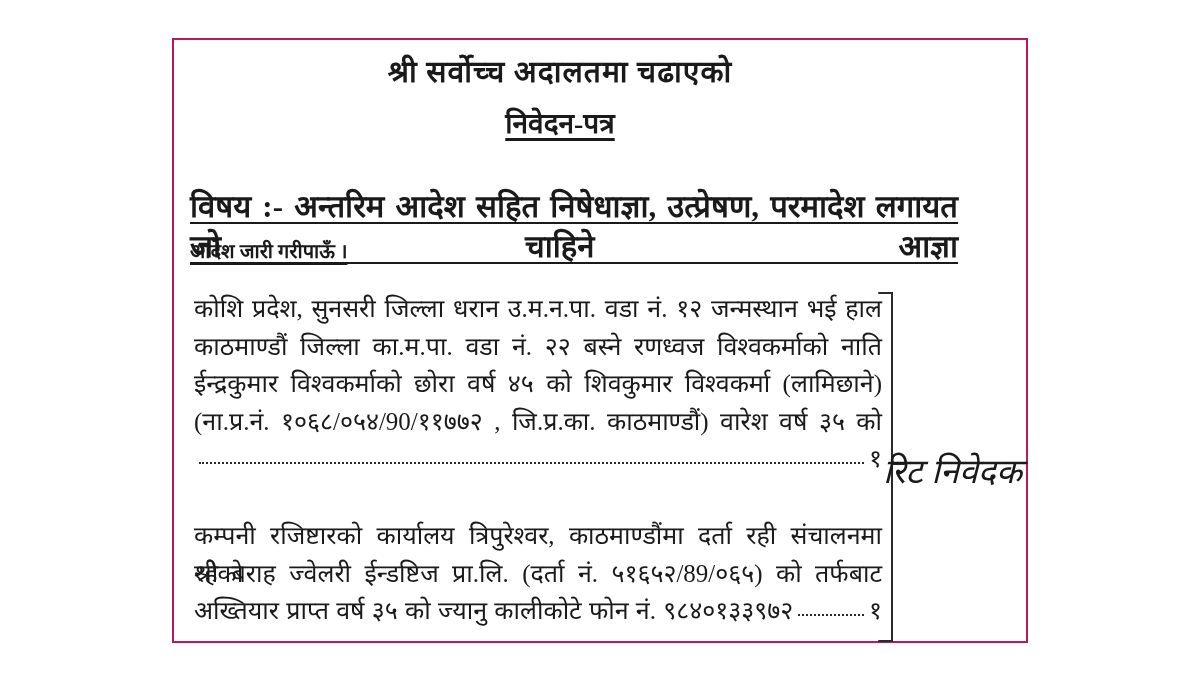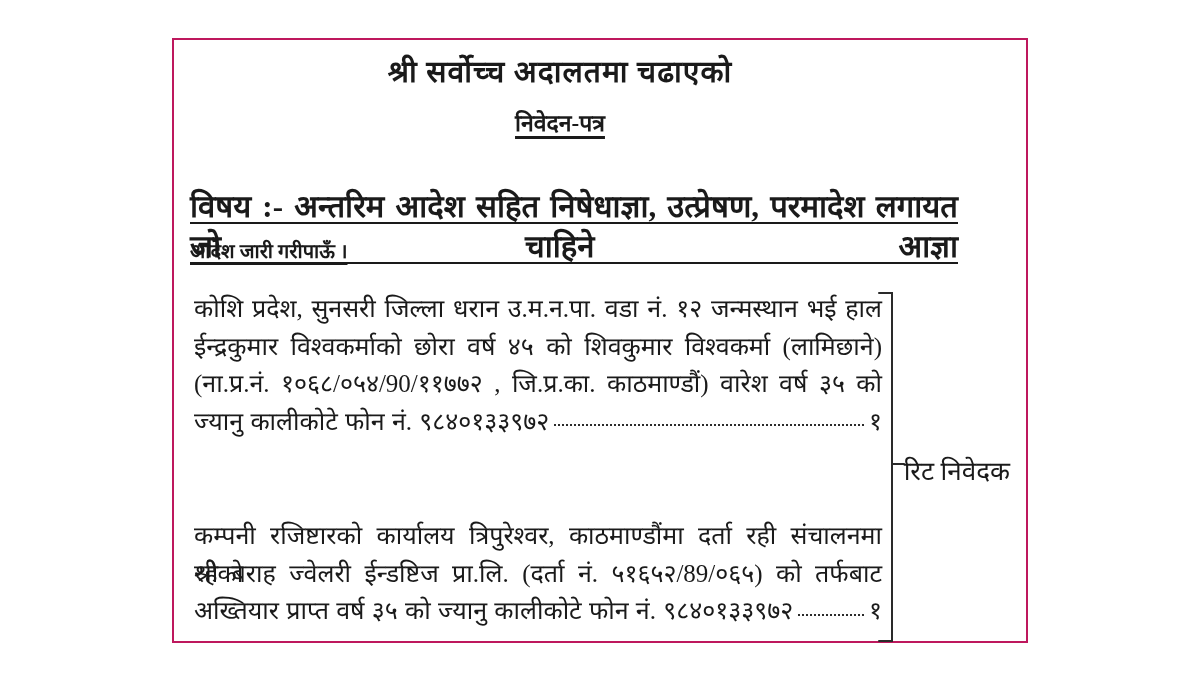--- a/index.html
+++ b/index.html
@@ -18,21 +18,21 @@
     box-sizing: border-box;
     background: #ffffff;
   }
   .title-1 {
     position: absolute; left: 16px; top: 12px; width: 740px;
     font-size: 30px; font-weight: 700; text-align: center;
     line-height: 40px; letter-spacing: 1px;
   }
   .title-2 {
     position: absolute; left: 16px; top: 64px; width: 740px;
-    font-size: 23px; font-weight: 700; text-align: center;
+    font-size: 28px; font-weight: 700; text-align: center;
     line-height: 40px;
     text-decoration: underline;
     text-decoration-thickness: 2.5px;
     text-underline-offset: 5px;
   }
   .subject-1 {
     position: absolute; left: 16px; top: 147px; width: 768px;
     font-size: 31px; font-weight: 700; line-height: 40px;
     text-align: justify; text-align-last: justify;
     text-decoration: underline;
@@ -75,45 +75,46 @@
     top: 4px;
   }
   .leader-end { white-space: nowrap; }
   .brace-svg {
     position: absolute;
     left: 703px; top: 252px;
     width: 28px; height: 350px;
   }
   .petitioner-label {
     position: absolute;
-    right: 16px; top: 416px;
-    font-size: 26px;
+    right: 4px; top: 416px;
+    font-size: 34px;
     line-height: 32px;
     white-space: nowrap;
+    font-style: italic;
   }
 </style>
 </head>
 <body>
 
 <div class="doc-box">
 
   <div class="title-1">श्री सर्वोच्च अदालतमा चढाएको</div>
 
   <div class="title-2">निवेदन-पत्र</div>
 
   <div class="subject-1">विषय :- अन्तरिम आदेश सहित निषेधाज्ञा, उत्प्रेषण, परमादेश लगायत जो चाहिने आज्ञा</div>
 
   <div class="subject-2">आदेश जारी गरीपाऊँ ।</div>
 
   <div class="para para-1">
     <div class="body-line">कोशि प्रदेश, सुनसरी जिल्ला धरान उ.म.न.पा. वडा नं. १२ जन्मस्थान भई हाल</div>
+    <div class="body-line">काठमाण्डौं जिल्ला का.म.पा. वडा नं. २२ बस्ने रणध्वज विश्वकर्माको नाति</div>
     <div class="body-line">ईन्द्रकुमार विश्वकर्माको छोरा वर्ष ४५ को शिवकुमार विश्वकर्मा (लामिछाने)</div>
     <div class="body-line">(ना.प्र.नं. १०६८/०५४/90/११७७२ , जि.प्र.का. काठमाण्डौं) वारेश वर्ष ३५ को</div>
     <div class="body-line leader-line">
-      <span class="txt">ज्यानु कालीकोटे फोन नं. ९८४०१३३९७२</span>
       <span class="leader"></span>
       <span class="leader-end">१</span>
     </div>
   </div>
 
   <div class="para para-2">
     <div class="body-line">कम्पनी रजिष्टारको कार्यालय त्रिपुरेश्वर, काठमाण्डौंमा दर्ता रही संचालनमा रहेको</div>
     <div class="body-line">श्री बराह ज्वेलरी ईन्डष्टिज प्रा.लि. (दर्ता नं. ५१६५२/89/०६५) को तर्फबाट</div>
     <div class="body-line leader-line">
       <span class="txt">अख्तियार प्राप्त वर्ष ३५ को ज्यानु कालीकोटे फोन नं. ९८४०१३३९७२</span>

